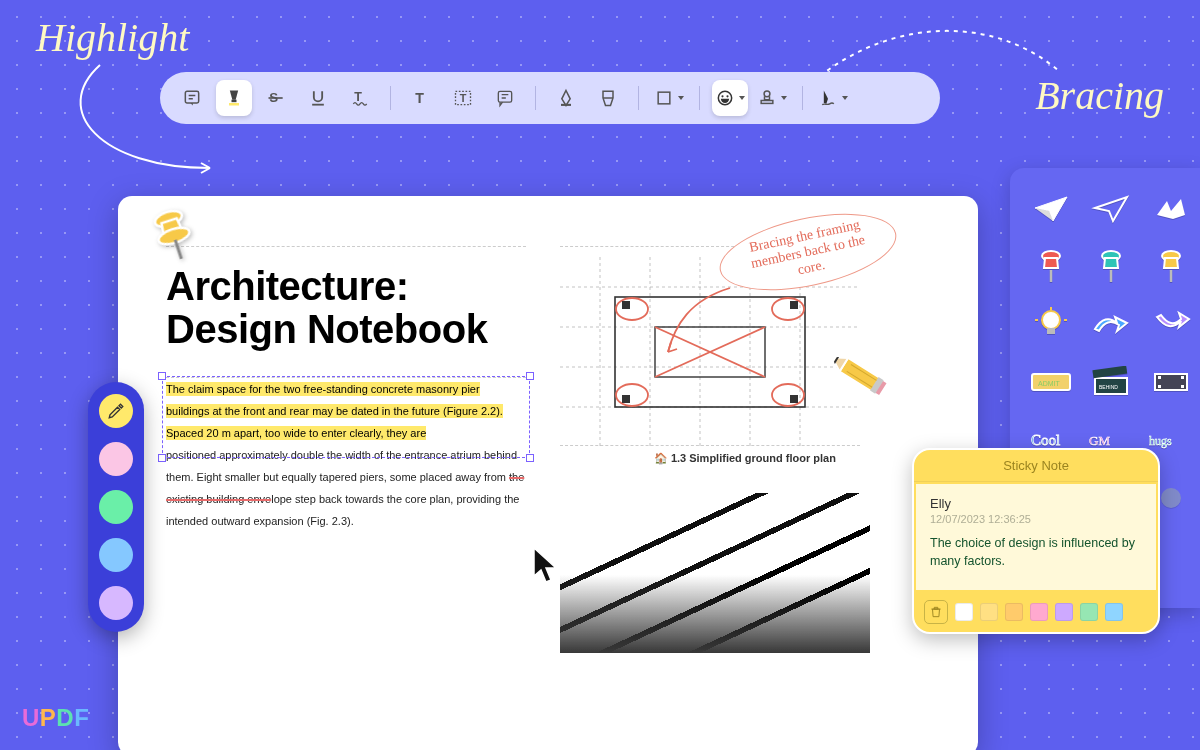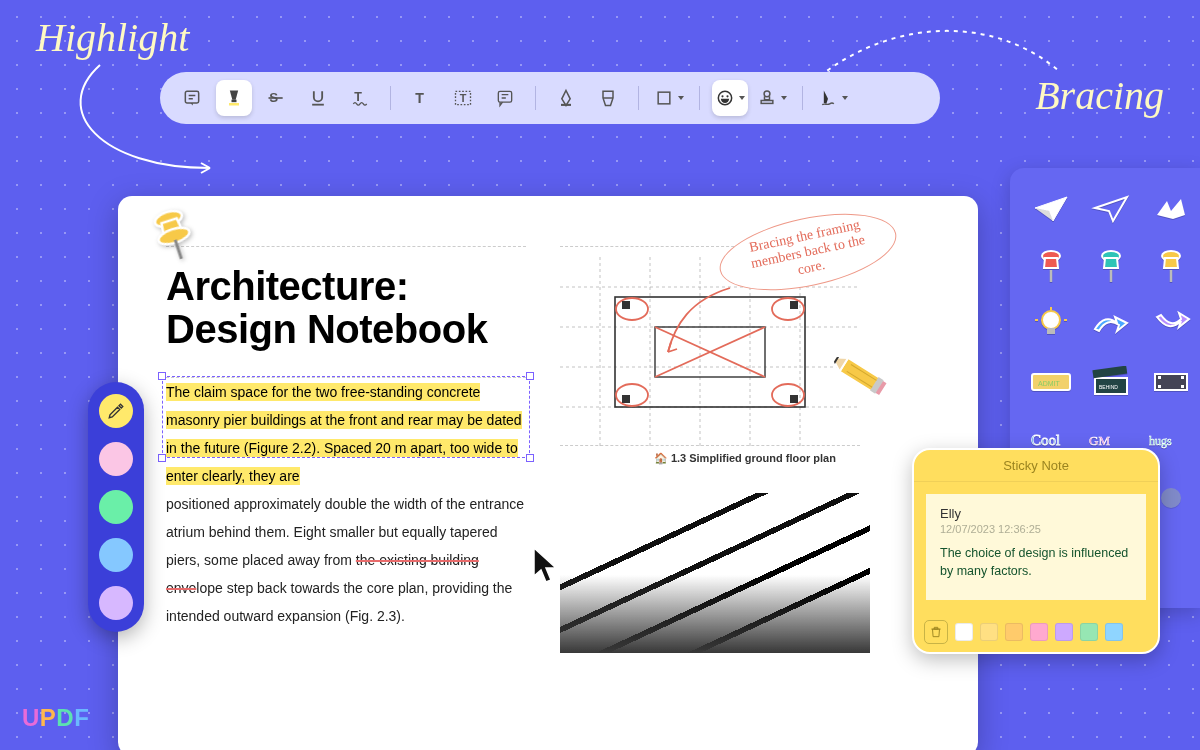--- a/index.html
+++ b/index.html
@@ -25,21 +25,21 @@
   
   svg.arrow { position: absolute; overflow: visible; }
 
   
   .doc { position: absolute; top: 196px; left: 118px; width: 860px; height: 560px; background: #fff; border-radius: 14px; box-shadow: 0 8px 30px rgba(0,0,0,0.25); padding: 50px 48px 30px; display: flex; gap: 34px; }
   .col-left { width: 360px; }
   .col-right { flex: 1; position: relative; }
   .dashed-top::before, .dashed-top::after { content:""; display:block; border-top: 1px dashed #ccc; margin-bottom: 18px; }
   .dashed-top::after { margin-bottom: 0; margin-top: 18px; }
   .doc-title { font-family: 'Arial Black', 'Helvetica Neue', sans-serif; font-weight: 900; font-size: 40px; line-height: 1.08; letter-spacing: -0.5px; margin: 10px 0 26px; }
-  .para { font-size: 14px; line-height: 2.0; color: #222; position: relative; }
+  .para { font-size: 11px; line-height: 2.0; color: #222; position: relative; }
   .hlsel { position: relative; display:block; }
   .hlbox { position:absolute; border:1.5px dashed #7B61FF; padding:2px; left:-4px; right:-4px; top:-2px; pointer-events:none; }
   .hlbox .hnd { position:absolute; width:8px; height:8px; background:#fff; border:1.5px solid #7B61FF; }
   .hlbox .tl{top:-5px;left:-5px} .hlbox .tr{top:-5px;right:-5px} .hlbox .bl{bottom:-5px;left:-5px} .hlbox .br{bottom:-5px;right:-5px}
   mark { background:#FFE96B; padding:1px 0; }
   .strike { text-decoration: line-through; text-decoration-color:#E86B6B; text-decoration-thickness:1.5px; }
 
   .caption { font-size: 11px; text-align: center; color:#333; font-weight:600; margin-top:6px; }
 
   
@@ -55,21 +55,21 @@
 
   
   .pencil { position:absolute; top:366px; left:830px; transform:rotate(32deg); z-index:3; }
 
   
   .cursor { position:absolute; top:546px; left:530px; z-index:5; }
 
   
   .sticky { position:absolute; top:448px; left:912px; width:248px; background:#FFDE5E; border-radius:18px; box-shadow:0 6px 20px rgba(0,0,0,0.25); z-index:10; border:2px solid #fff; }
   .sticky-head { text-align:center; font-size:13px; color:#9B8420; padding:8px 0; border-bottom:1px solid rgba(0,0,0,0.06); }
-  .sticky-body { background:#FFF9D9; margin:12px; padding:12px 14px 20px; }
+  .sticky-body { background:#FFF9D9; margin:2px; padding:12px 14px 20px; }
   .sticky-user { font-size:13px; color:#333; font-weight:500; }
   .sticky-time { font-size:11px; color:#AFAE96; margin-top:2px; }
   .sticky-text { font-size:12.5px; color:#14532d; margin-top:10px; line-height:1.4; }
   .sticky-foot { display:flex; align-items:center; padding:8px 10px; gap:7px; }
   .trash { width:24px; height:24px; border:1px solid #C8B346; border-radius:5px; display:flex; align-items:center; justify-content:center; cursor:pointer; }
   .sw { width:18px; height:18px; border-radius:3px; cursor:pointer; border:1px solid rgba(0,0,0,0.08); }
 
   
   .stickerpanel { position:absolute; top:168px; right:0; width:190px; height:440px; background:#6567F2; border-radius:14px 0 0 14px; padding:20px 24px 20px 18px; box-shadow:0 6px 20px rgba(0,0,0,0.2); }
   .stkgrid { display:grid; grid-template-columns:repeat(3,46px); gap:18px 14px; }

